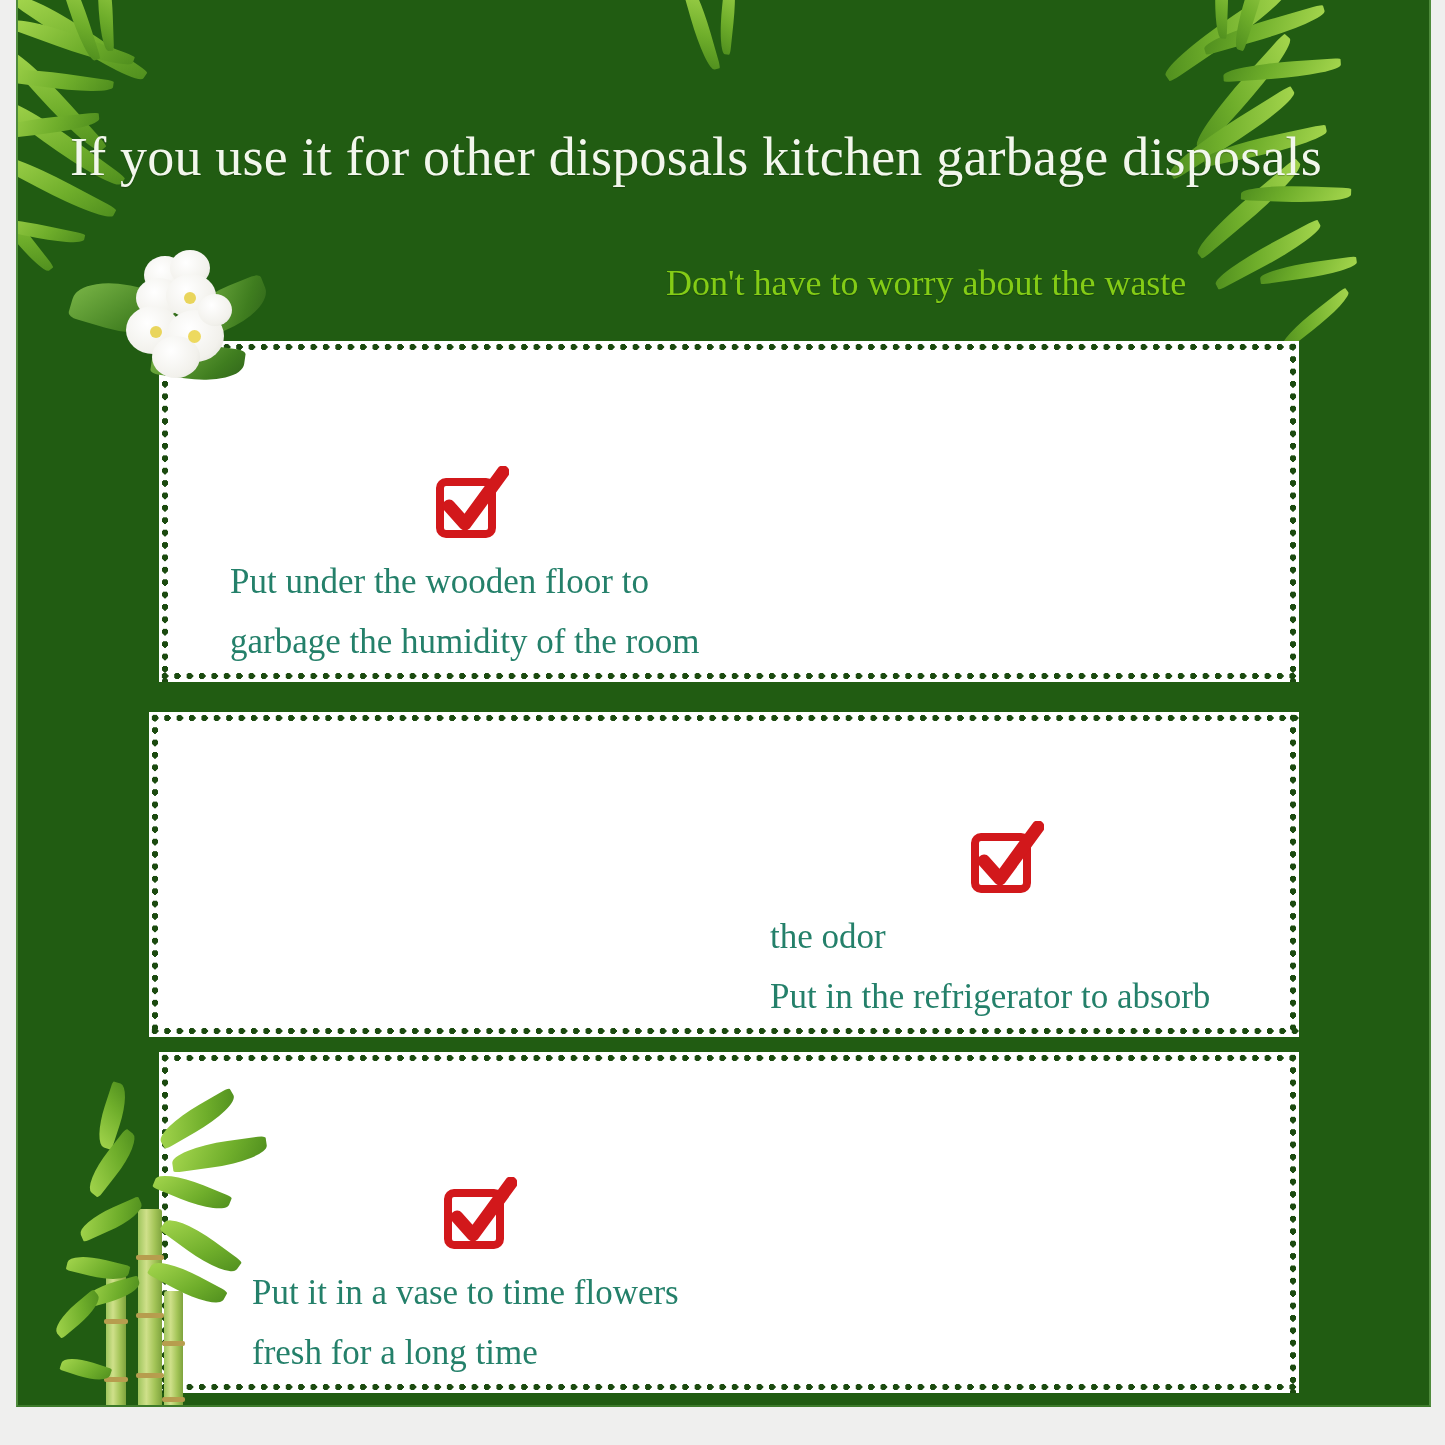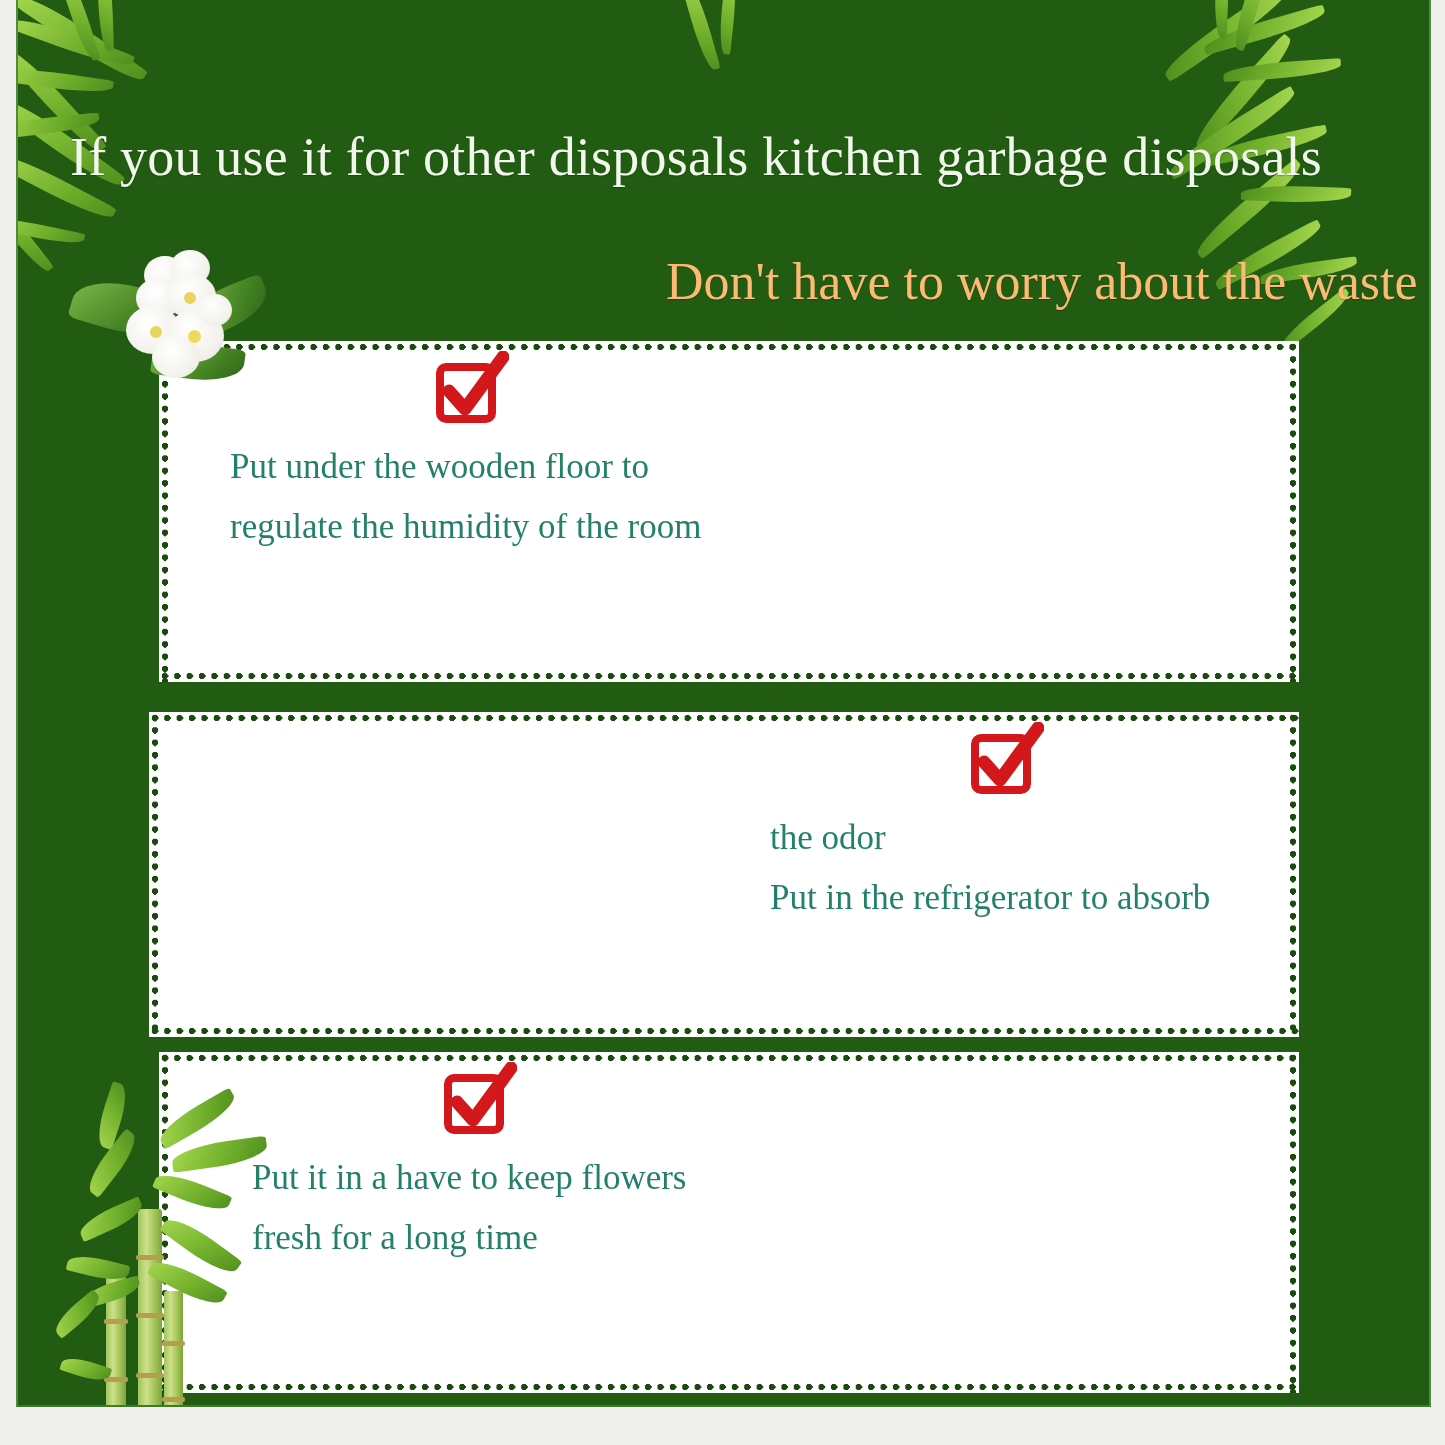--- a/index.html
+++ b/index.html
@@ -34,23 +34,23 @@
     width:1360px;
     color:#f2f7ec;
     font-size:54px;
     line-height:1.0;
     letter-spacing:0.2px;
     white-space:nowrap;
     text-shadow:0 1px 1px rgba(0,0,0,.25);
   }
   .subtitle{
     position:absolute;
-    left:648px;top:256px;
-    color:#fdba74;
-    font-size:52px;
+    left:648px;top:265px;
+    color:#84cc16;
+    font-size:36px;
     line-height:1.0;
     white-space:nowrap;
     text-shadow:0 1px 1px rgba(0,0,0,.25);
   }
 
   
   .card{
     position:absolute;
     background:#fff;
     box-sizing:border-box;
@@ -66,21 +66,21 @@
       radial-gradient(circle 3.2px at 6px 6px, #1b4a0f 99%, rgba(0,0,0,0) 100%),
       radial-gradient(circle 3.2px at 6px 6px, #1b4a0f 99%, rgba(0,0,0,0) 100%);
     background-repeat:repeat-x,repeat-x,repeat-y,repeat-y;
     background-size:12.4px 12px,12.4px 12px,12px 12.4px,12px 12.4px;
     background-position:left top,left bottom,left top,right top;
   }
   .card-inner{
     position:relative;
     width:100%;height:100%;
     display:flex;
-    align-items:flex-start;
+    align-items:flex-end;
   }
   .text-col{
     display:flex;flex-direction:column;
     justify-content:center;
   }
   .check-wrap{margin-bottom:14px;}
   .line{
     color:#24806a;
     font-size:35px;
     line-height:1.72;
@@ -388,21 +388,21 @@
       <div class="beads"></div>
       <div class="card-inner">
         <div class="text-col">
           <div class="check-wrap">
             <svg class="checkicon" width="80" height="72" viewBox="0 0 80 72" aria-hidden="true">
               <rect x="11" y="16" width="52" height="52" rx="6" ry="6" fill="none" stroke="#d2181b" stroke-width="8"></rect>
               <path d="M20 40 L36 58 L74 6" fill="none" stroke="#d2181b" stroke-width="13" stroke-linecap="round" stroke-linejoin="round"></path>
             </svg>
           </div>
           <div class="line">Put under the wooden floor to</div>
-          <div class="line">regulate the humidity of the room</div>
+          <div class="line">garbage the humidity of the room</div>
         </div>
         <div class="photo">
           <div class="floor">
             <div class="whitestrip"></div>
             <div class="seam" style="left:-10%;top:18%;width:130%;height:3px;transform:rotate(28deg);"></div>
             <div class="seam" style="left:-10%;top:52%;width:130%;height:3px;transform:rotate(28deg);"></div>
             <div class="seam" style="left:-10%;top:86%;width:130%;height:3px;transform:rotate(28deg);"></div>
             <div class="seam" style="left:58%;top:46%;width:3px;height:60%;transform:rotate(28deg);"></div>
             <div class="dark"></div>
             <div class="liftplank"></div>
@@ -463,21 +463,21 @@
     <div class="card" id="card3">
       <div class="beads"></div>
       <div class="card-inner">
         <div class="text-col">
           <div class="check-wrap">
             <svg class="checkicon" width="80" height="72" viewBox="0 0 80 72" aria-hidden="true">
               <rect x="11" y="16" width="52" height="52" rx="6" ry="6" fill="none" stroke="#d2181b" stroke-width="8"></rect>
               <path d="M20 40 L36 58 L74 6" fill="none" stroke="#d2181b" stroke-width="13" stroke-linecap="round" stroke-linejoin="round"></path>
             </svg>
           </div>
-          <div class="line">Put it in a have to keep flowers</div>
+          <div class="line">Put it in a vase to time flowers</div>
           <div class="line">fresh for a long time</div>
         </div>
         <div class="photo">
           <div class="window">
             <div class="pane" style="left:8%;top:4%;width:30%;height:90%;"></div>
             <div class="frame" style="left:38%;width:4%;"></div>
             <div class="pane" style="left:42%;top:4%;width:14%;height:90%;"></div>
             <div class="frame" style="left:56%;width:5%;"></div>
             <div class="pane" style="left:61%;top:4%;width:22%;height:62%;"></div>
             <div class="sill"></div>

